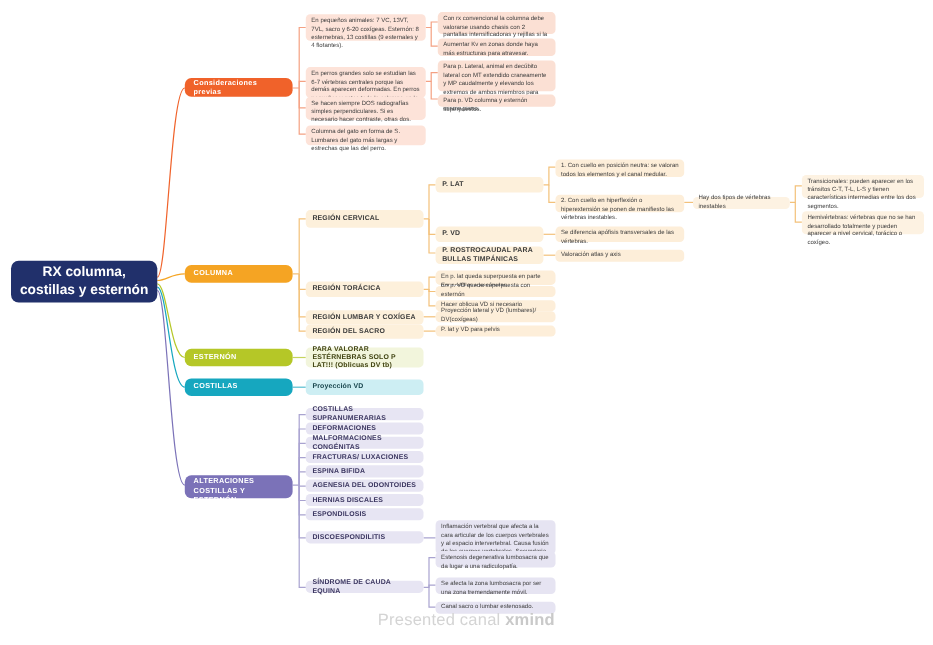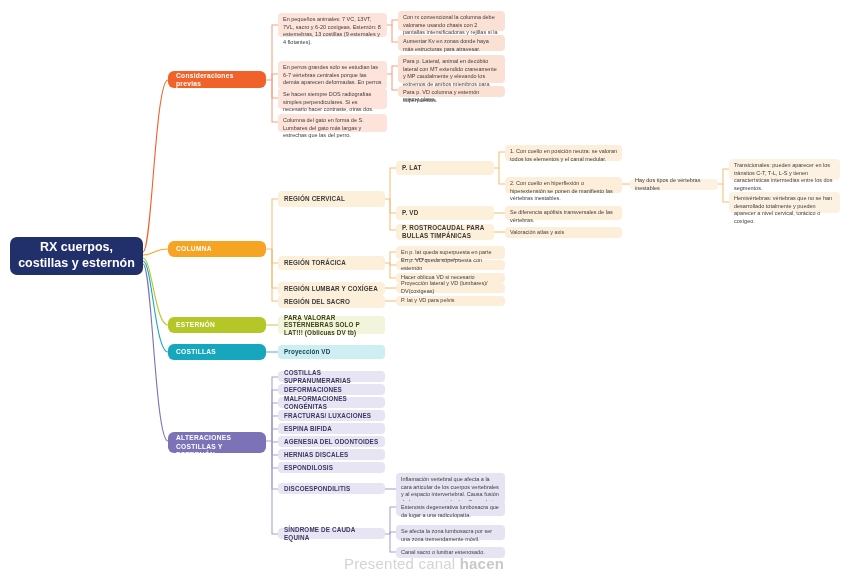--- a/index.html
+++ b/index.html
@@ -134,21 +134,21 @@
 
       <path d="M385 489 L396 489" stroke="#a9a3d0"></path>
 
       <path d="M385 534 L390 534 L390 507 L396 507" stroke="#a9a3d0"></path>
       <path d="M390 534 L390 532 L396 532" stroke="#a9a3d0"></path>
       <path d="M390 534 L390 552 L396 552" stroke="#a9a3d0"></path>
     </g>
   </svg>
 
   <div class="node root" style="left:10px;top:237px;width:133px;height:38px;">
-    <span>RX cuerpos, costillas y esternón</span>
+    <span>RX columna, costillas y esternón</span>
   </div>
 
   <div class="node l1 orange-dark" style="left:168px;top:71px;width:98px;height:17px;">
     <span>Consideraciones previas</span>
   </div>
 
   <div class="node leaf peach top" style="left:278px;top:13px;width:109px;height:24px;">
     <span>En pequeños animales: 7 VC, 13VT, 7VL, sacro y 6-20 coxígeas. Esternón: 8 esternebras, 13 costillas (9 esternales y 4 flotantes).</span>
   </div>
   <div class="node leaf peach top" style="left:278px;top:61px;width:109px;height:28px;">
@@ -300,16 +300,16 @@
     <span>Estenosis degenerativa lumbosacra que da lugar a una radiculopatía.</span>
   </div>
   <div class="node leaf purple-l top" style="left:396px;top:525px;width:109px;height:15px;">
     <span>Se afecta la zona lumbosacra por ser una zona tremendamente móvil.</span>
   </div>
   <div class="node leaf purple-l" style="left:396px;top:547px;width:109px;height:11px;">
     <span>Canal sacro o lumbar estenosado.</span>
   </div>
 
   <div class="wm">
-    <span>Presented canal </span><b>hacen</b>
+    <span>Presented canal </span><b>xmind</b>
   </div>
 
 </div>
 
 </body></html>

